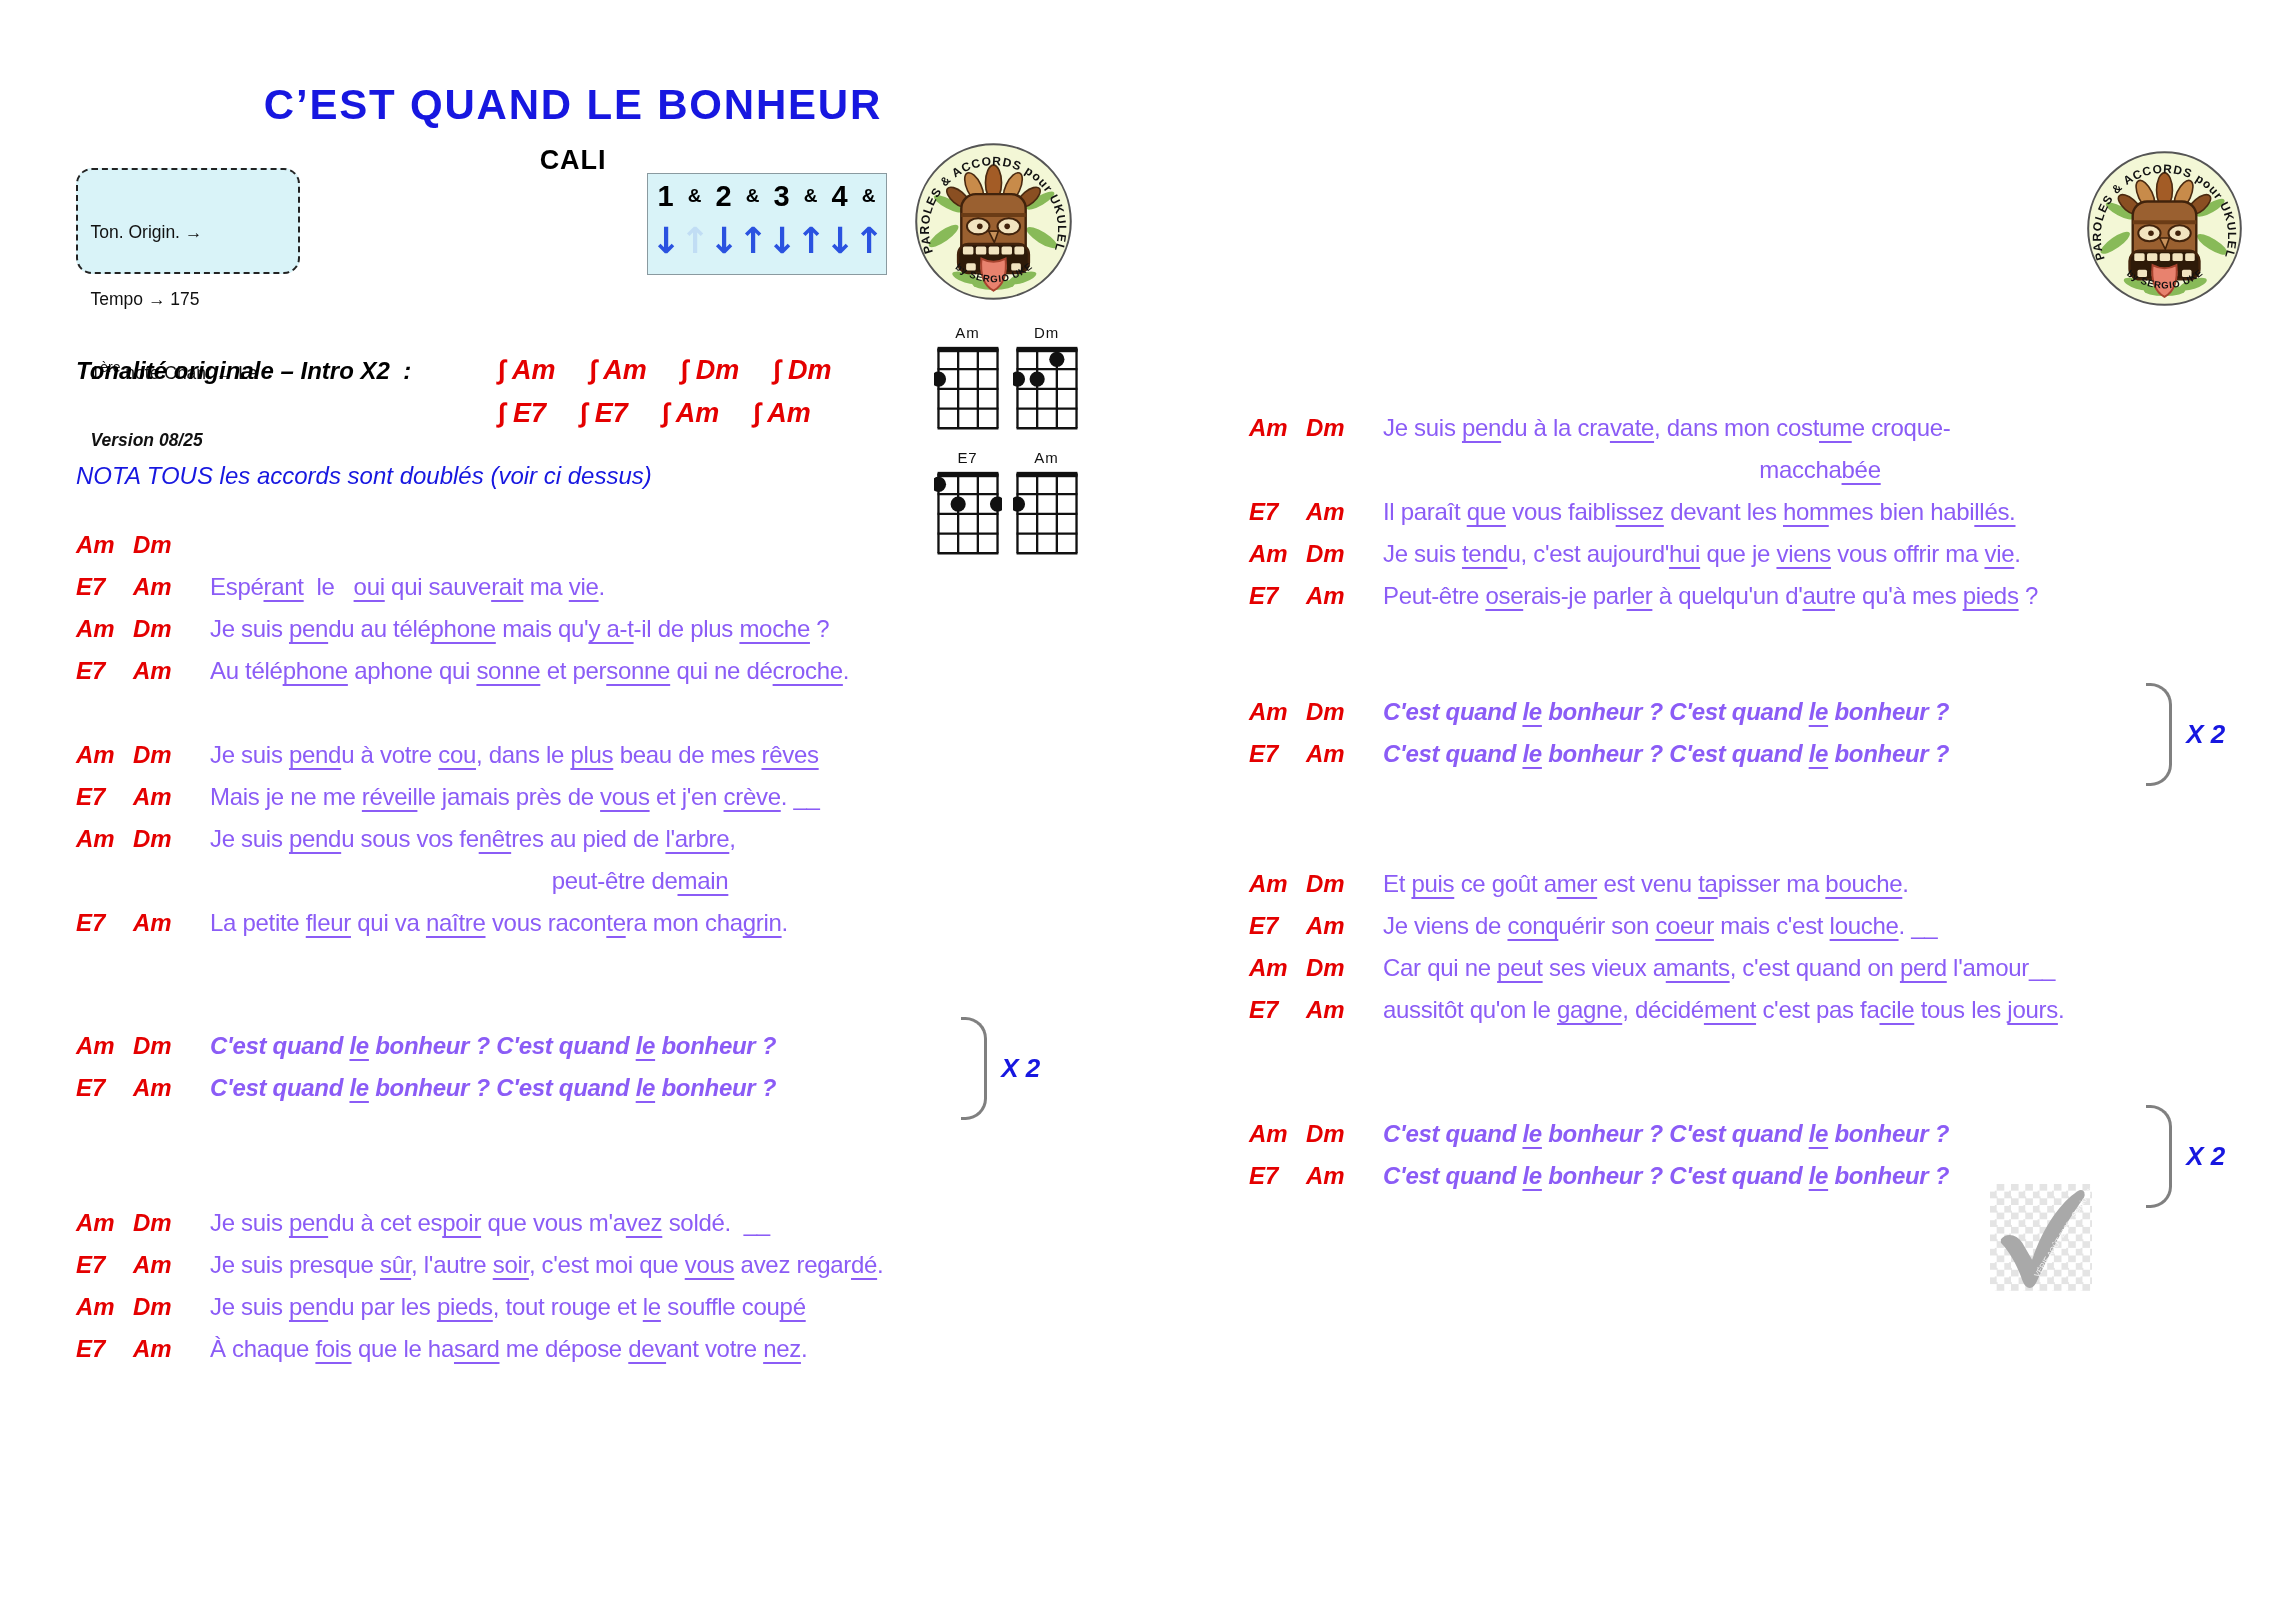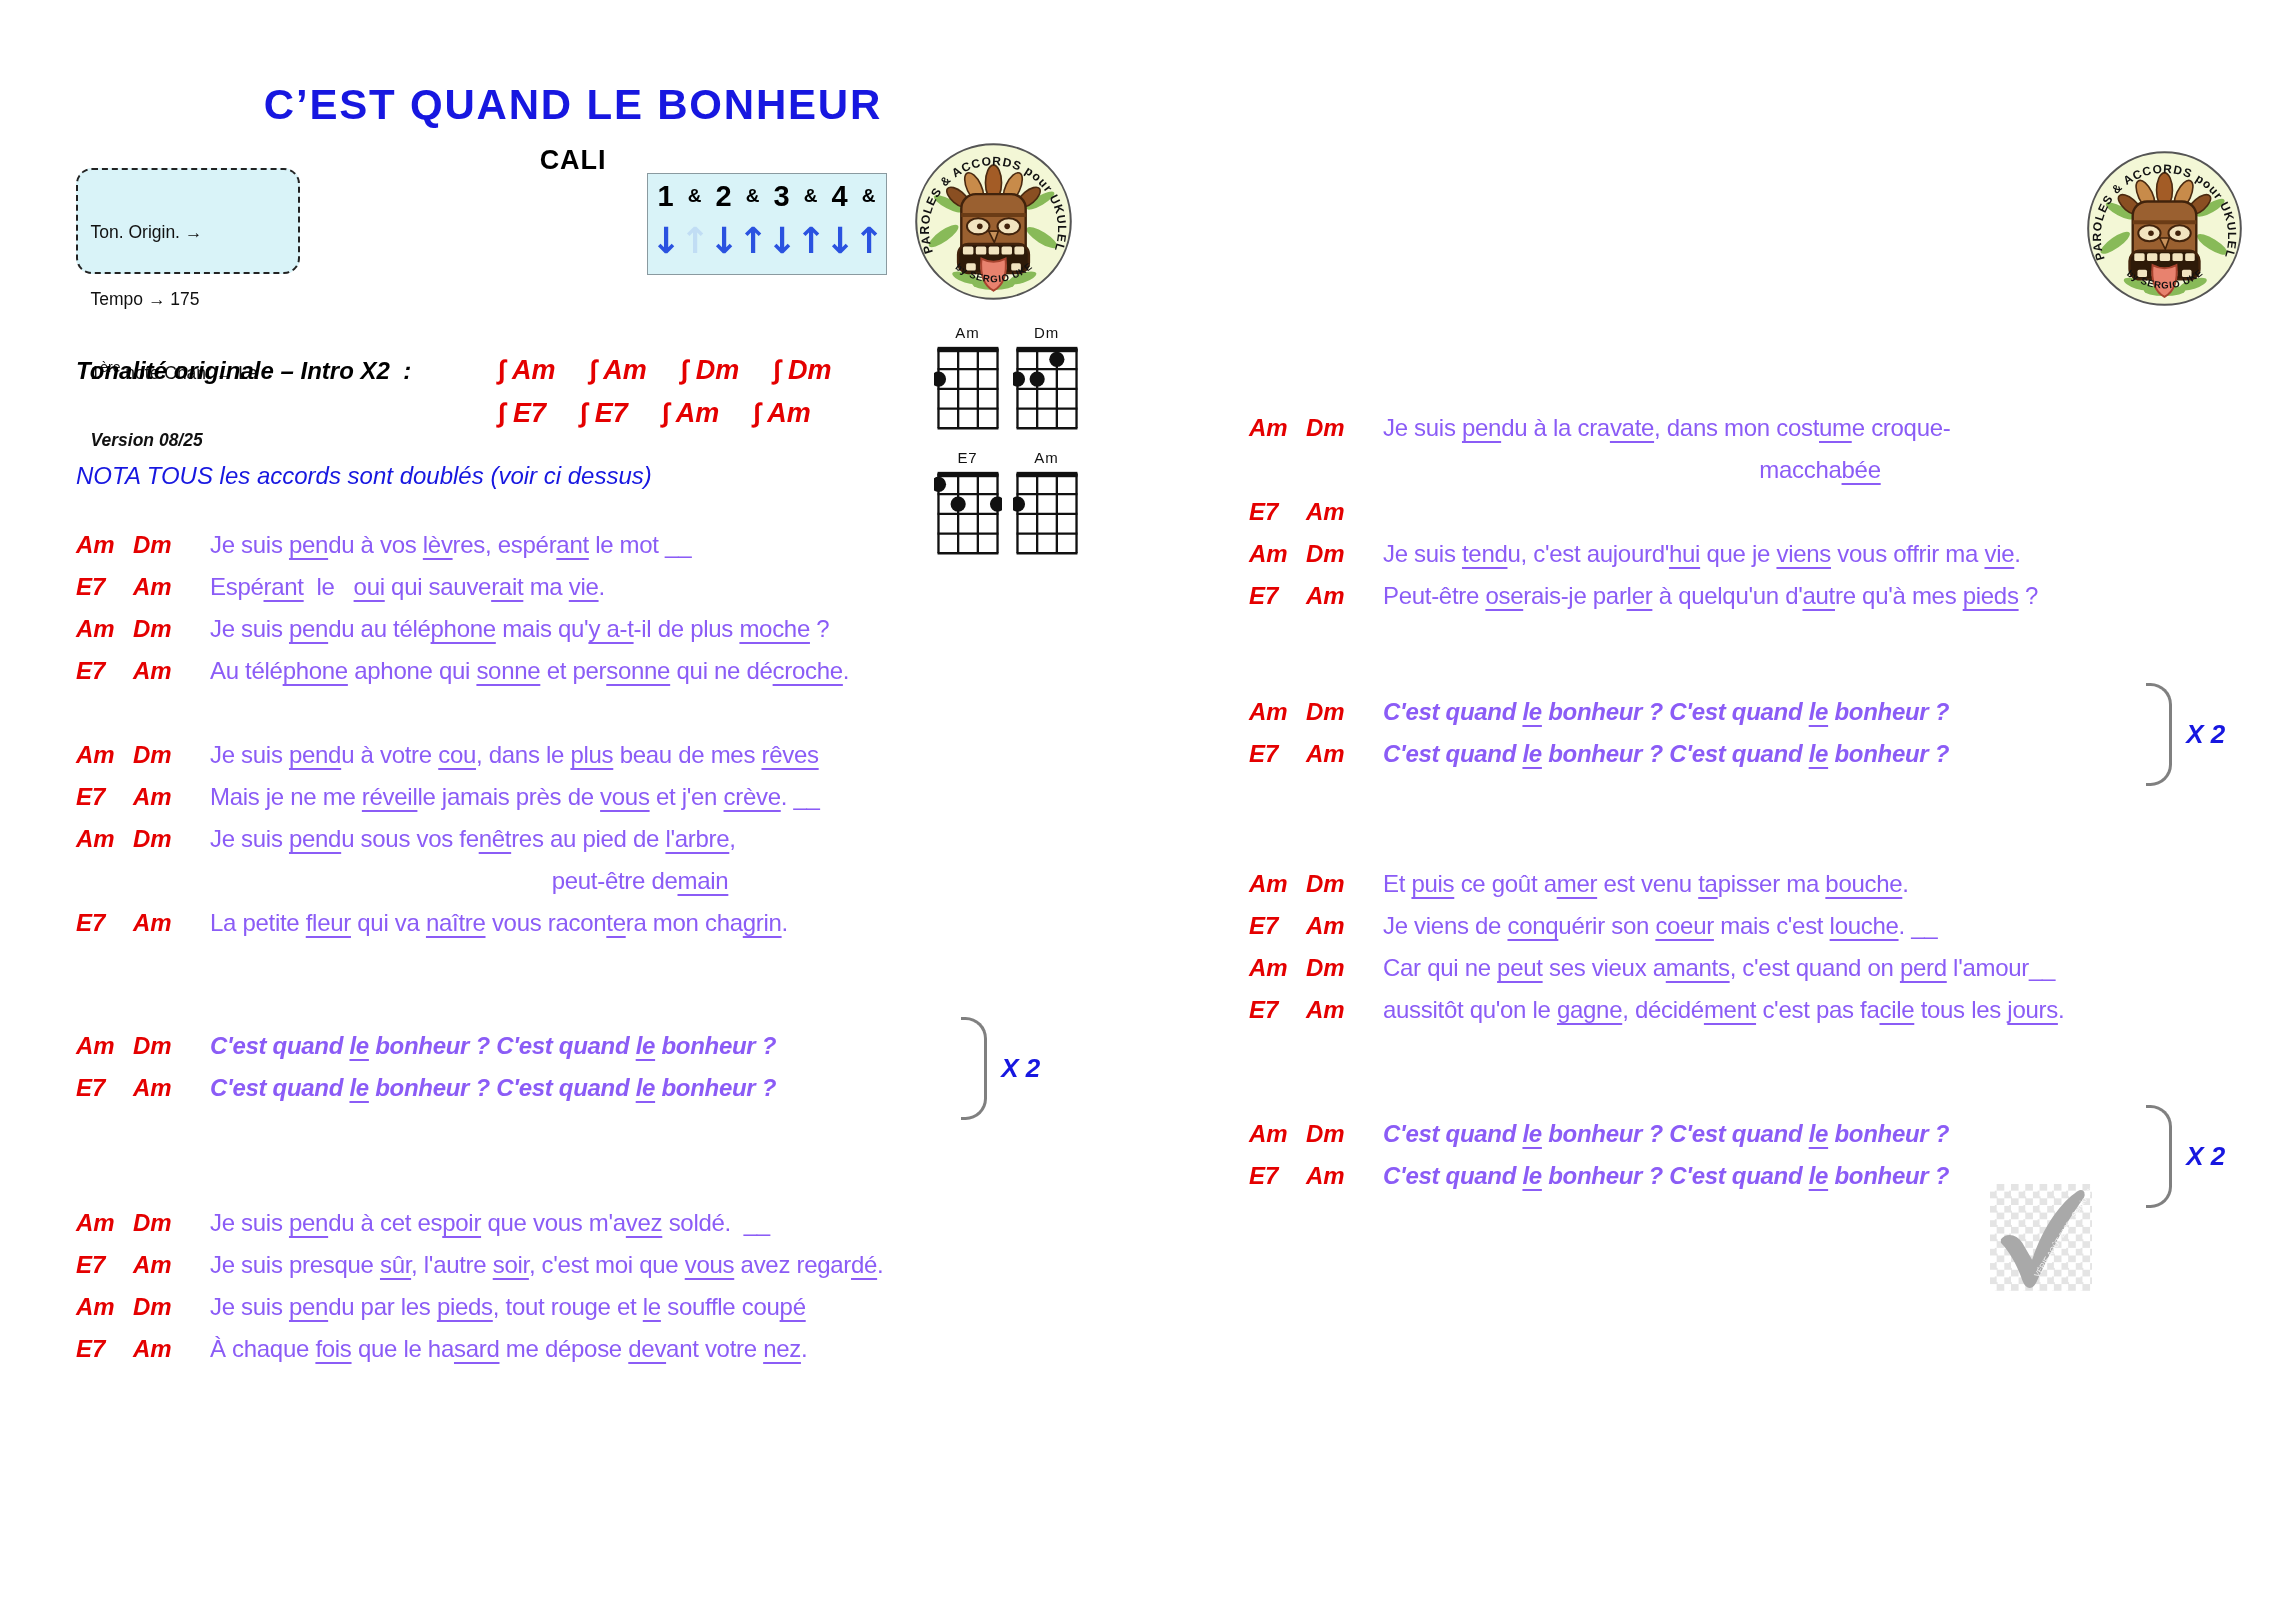--- a/index.html
+++ b/index.html
@@ -249,21 +249,20 @@
           <line x1="4" y1="72" x2="72" y2="72" stroke="#111" stroke-width="2.6"></line>
           <line x1="4" y1="94" x2="72" y2="94" stroke="#111" stroke-width="2.6"></line>
           <circle cx="5" cy="39" r="8.5" fill="#111"></circle>
         </svg></div>
     </div>
 
   <div class="lyrics" id="lyrics-left">
       <div class="block">
         <div class="line">
           <div class="cc"><span>Am</span><span>Dm</span></div>
-          <div class="lt">Je suis <span class="us">pen</span>du à vos <span class="us">lèv</span>res, espér<span class="us">ant</span> le mot __</div>
         </div>
         <div class="line">
           <div class="cc"><span>E7</span><span>Am</span></div>
           <div class="lt">Espé<span class="us">rant</span>  le   <span class="us">oui</span> qui sauve<span class="us">rait</span> ma <span class="us">vie</span>.</div>
         </div>
         <div class="line">
           <div class="cc"><span>Am</span><span>Dm</span></div>
           <div class="lt">Je suis <span class="us">pen</span>du au télé<span class="us">phone</span> mais qu'<span class="us">y a-t</span>-il de plus <span class="us">moche</span> ?</div>
         </div>
         <div class="line">
@@ -340,20 +339,21 @@
         <div class="line">
           <div class="cc"><span>Am</span><span>Dm</span></div>
           <div class="lt">Je suis <span class="us">pen</span>du à la cra<span class="us">vate</span>, dans mon cost<span class="us">um</span>e croque-</div>
         </div>
         <div class="line cont">
           <div class="cc"></div>
           <div class="lt">maccha<span class="us">bée</span></div>
         </div>
         <div class="line">
           <div class="cc"><span>E7</span><span>Am</span></div>
+          <div class="lt">Il paraît <span class="us">que</span> vous faibli<span class="us">ssez</span> devant les <span class="us">hom</span>mes bien habi<span class="us">llés.</span></div>
         </div>
         <div class="line">
           <div class="cc"><span>Am</span><span>Dm</span></div>
           <div class="lt">Je suis <span class="us">tend</span>u, c'est aujourd'<span class="us">hui</span> que je <span class="us">viens</span> vous offrir ma <span class="us">vie</span>.</div>
         </div>
         <div class="line">
           <div class="cc"><span>E7</span><span>Am</span></div>
           <div class="lt">Peut-être <span class="us">ose</span>rais-je par<span class="us">ler</span> à quelqu'un d'<span class="us">aut</span>re qu'à mes <span class="us">pieds</span> ?</div>
         </div>
       </div>

